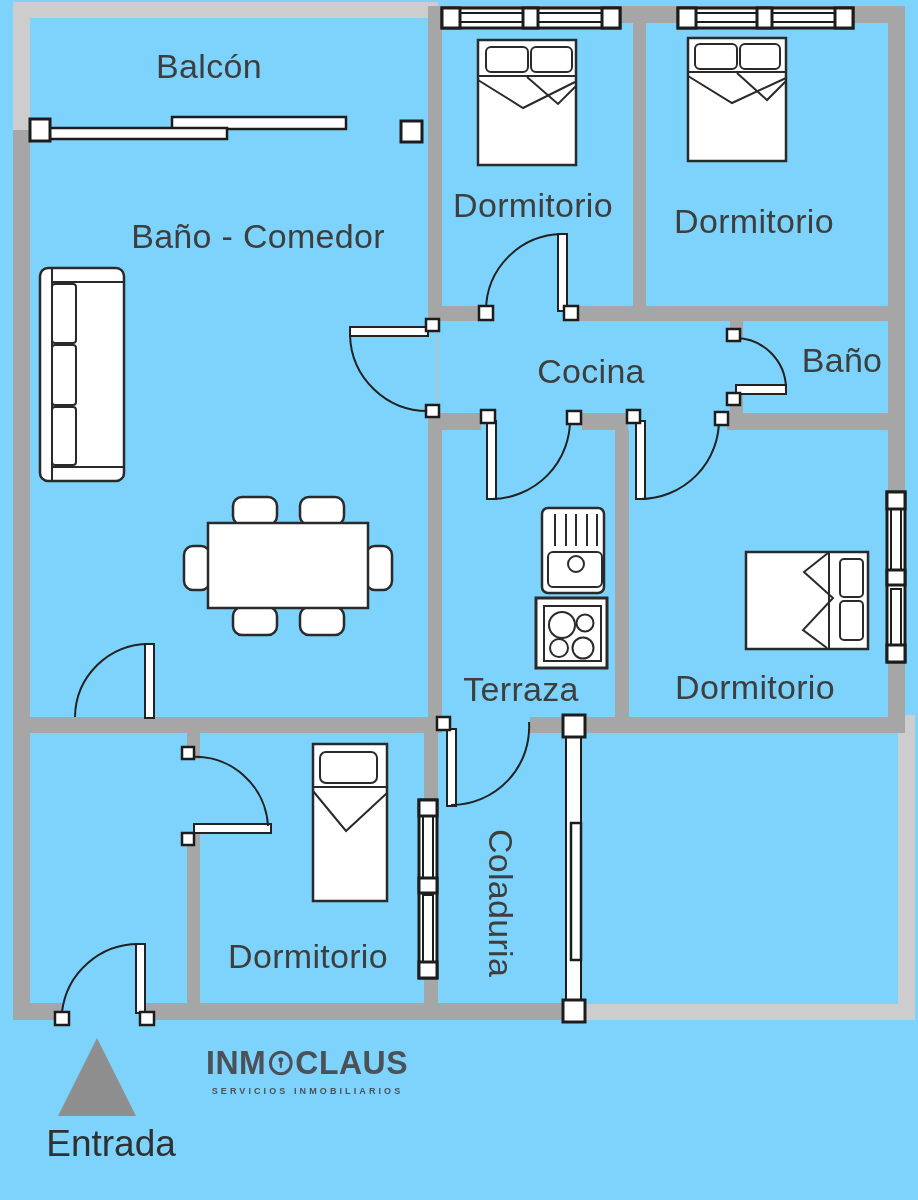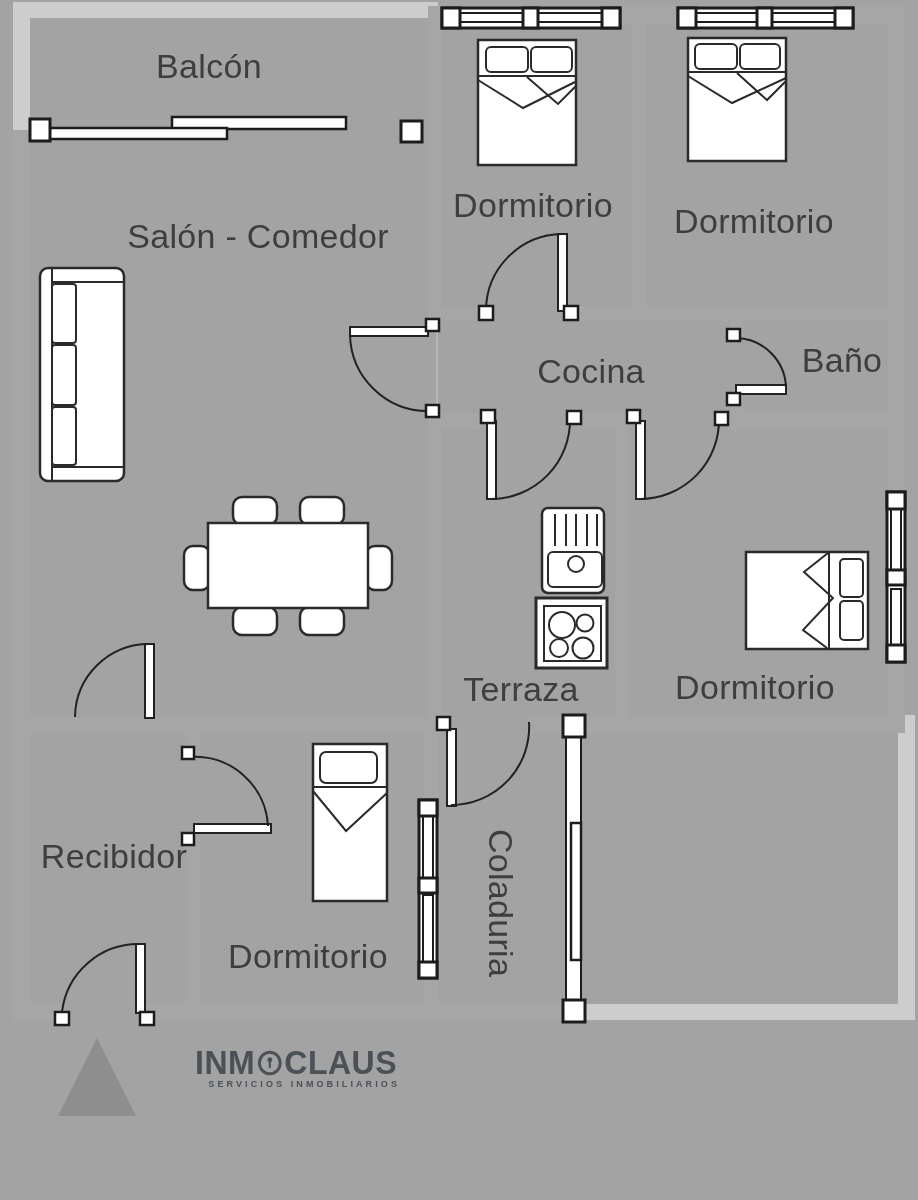--- a/index.html
+++ b/index.html
@@ -1,36 +1,36 @@
 <!DOCTYPE html>
 <html style="--wall: #a6a6a6; --wall-light: #cdcdcd; --line: #1c1c1c; --text: #3e3e3e; --brand: #4b5157; --arrow: #8e8e8e;"><head>
 <meta charset="utf-8">
 <style>
   :root{
     --wall:#a6a6a6; --wall-light:#cdcdcd; --line:#1c1c1c;
     --text:#3e3e3e; --brand:#4b5157; --arrow:#8e8e8e;
   }
   html,body{margin:0;padding:0;background:#fff;}
-  .plan{position:relative;width:918px;height:1200px;background:#a3a3a3;
+  .plan{position:relative;width:918px;height:1200px;background:#7dd3fc;
         font-family:"Liberation Sans",sans-serif;overflow:hidden;}
   .w,.wl{position:absolute;}
   .w{background:var(--wall);}
   .wl{background:var(--wall-light);}
   .overlay{position:absolute;left:0;top:0;}
   .room-label{position:absolute;transform:translate(-50%,-50%);
     font-size:34px;color:var(--text);white-space:nowrap;letter-spacing:.3px;}
   .room-label.vert{writing-mode:vertical-rl;}
   .entrada-label{position:absolute;transform:translate(-50%,-50%);
     font-size:37px;color:#303030;}
   .logo{position:absolute;left:215px;top:1046px;width:185px;
-    display:flex;flex-direction:column;align-items:flex-end;color:var(--brand);}
+    display:flex;flex-direction:column;align-items:center;color:var(--brand);}
   .logo-name{display:flex;align-items:center;font-size:33px;font-weight:600;
     letter-spacing:.5px;line-height:1;transform:scaleX(.97);}
   .logo-o{display:inline-flex;margin:0 1px;}
-  .logo-tagline{font-size:9px;font-weight:700;
+  .logo-tagline{margin-top:7px;font-size:9px;font-weight:700;
     letter-spacing:3.1px;white-space:nowrap;}
   
   .win{fill:#fff;stroke:var(--line);stroke-width:3;}
   .win2{fill:#fff;stroke:var(--line);stroke-width:2;}
   .sash{fill:#fff;stroke:var(--line);stroke-width:2.5;}
   .sq{fill:#fff;stroke:var(--line);stroke-width:2.5;}
   .leaf{fill:#fff;stroke:#222;stroke-width:2;}
   .arc{fill:none;stroke:#222;stroke-width:2;}
   .fur{fill:#fff;stroke:#2a2a2a;stroke-width:2.5;}
   .fur2{fill:none;stroke:#2a2a2a;stroke-width:2;}
@@ -233,31 +233,31 @@
       <circle class="fur2" cx="562" cy="625" r="13"></circle>
       <circle class="fur2" cx="585" cy="623" r="8.5"></circle>
       <circle class="fur2" cx="559" cy="648" r="9"></circle>
       <circle class="fur2" cx="583" cy="648" r="10.5"></circle>
     </g>
 
     <polygon points="97,1038 58,1116 136,1116" fill="var(--arrow)"></polygon>
   </svg>
 
   <div class="room-label" style="left:209px;top:66px">Balcón</div>
-  <div class="room-label" style="left:258px;top:236px">Salón - Comedor</div>
+  <div class="room-label" style="left:258px;top:236px">Baño - Comedor</div>
   <div class="room-label" style="left:533px;top:205px">Dormitorio</div>
   <div class="room-label" style="left:754px;top:221px">Dormitorio</div>
   <div class="room-label" style="left:591px;top:371px">Cocina</div>
   <div class="room-label" style="left:842px;top:360px">Baño</div>
   <div class="room-label" style="left:521px;top:689px">Terraza</div>
   <div class="room-label" style="left:755px;top:687px">Dormitorio</div>
-  <div class="room-label" style="left:114px;top:856px">Recibidor</div>
   <div class="room-label" style="left:308px;top:956px">Dormitorio</div>
   <div class="room-label vert" style="left:500px;top:903px">Coladuria</div>
 
+  <div class="entrada-label" style="left:111px;top:1144px">Entrada</div>
 
   <div class="logo">
     <div class="logo-name">
       <span>INM</span>
         <span class="logo-o">
           <svg width="28" height="28" viewBox="0 0 30 30">
             <circle cx="15" cy="15" r="11.5" fill="none" stroke="currentColor" stroke-width="3.2"></circle>
             <circle cx="15" cy="11.5" r="2.7" fill="currentColor"></circle>
             <rect x="13.8" y="12.5" width="2.4" height="8" rx="1.2" fill="currentColor"></rect>
           </svg>

